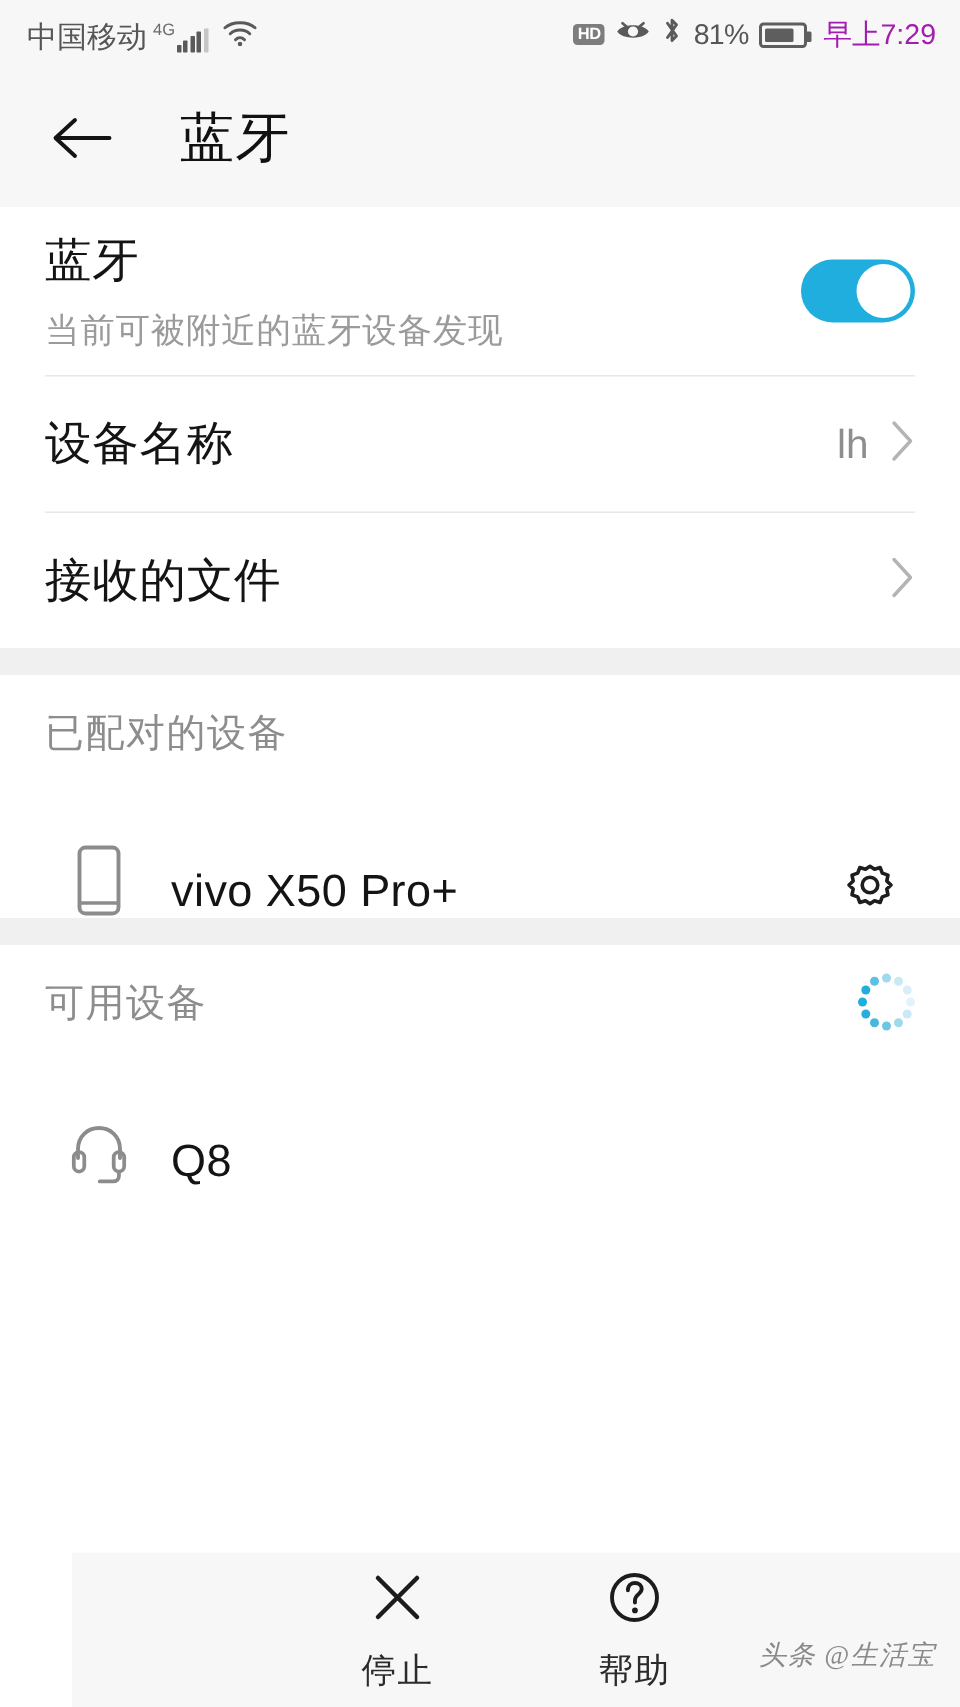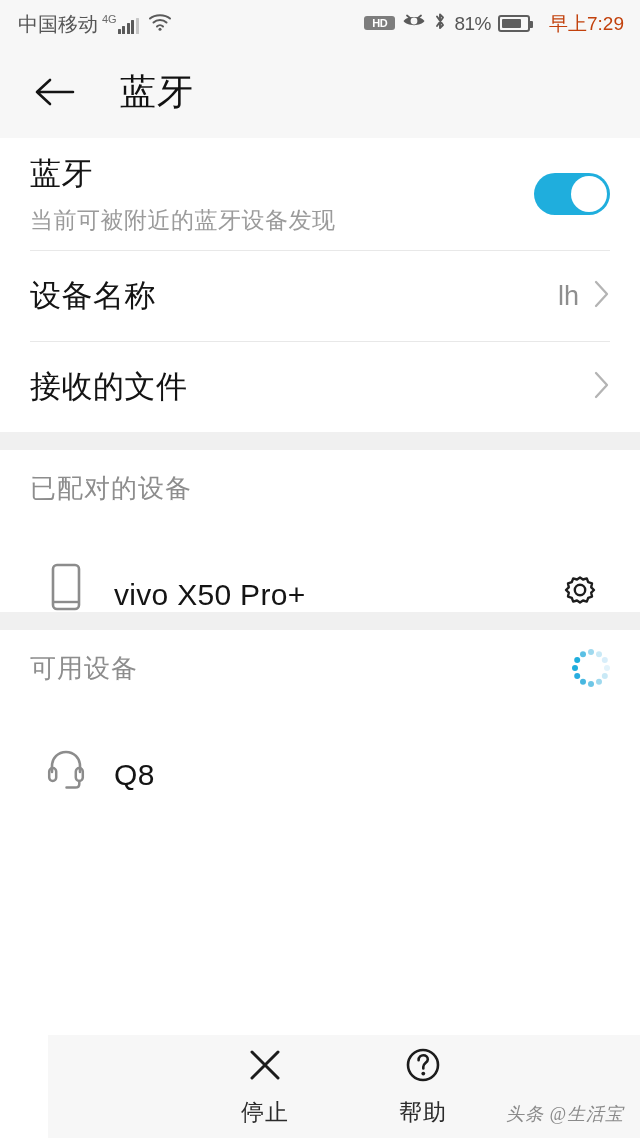--- a/index.html
+++ b/index.html
@@ -28,33 +28,33 @@
   .bars i:nth-child(1){height:5px;}
   .bars i:nth-child(2){height:8px;}
   .bars i:nth-child(3){height:11px;}
   .bars i:nth-child(4){height:14px;}
   .bars i:nth-child(5){height:16px;background:#c6c6c6;}
   .wifi { margin-left:5px; position:relative; top:1px; }
 
   .sb-right { display:flex; align-items:center; gap:7px; }
   .hd-badge {
     font-size:11px; font-weight:bold; color:#ffffff; background:#7d7d7d;
-    border-radius:3px; padding:1px 8px; line-height:1.1; letter-spacing:-.3px;
+    border-radius:3px; padding:1px 3px; line-height:1.1; letter-spacing:-.3px;
   }
   .batt-text { font-size:19px; color:#565656; line-height:1; letter-spacing:-.5px; }
   .batt-shell {
     width:32px; height:17px; border:2px solid #5e5e5e; border-radius:3px;
     position:relative; display:flex; align-items:center; padding:2px;
   }
   .batt-shell::after {
     content:""; position:absolute; right:-5px; top:4px; width:3px; height:7px;
     background:#5e5e5e; border-radius:0 1px 1px 0;
   }
   .batt-fill { height:100%; width:81%; background:#5e5e5e; border-radius:1px; }
-  .clock { font-size:19px; color:#c2410c; line-height:1; margin-left:12px; }
+  .clock { font-size:19px; color:#a21caf; line-height:1; margin-left:4px; }
 
   
   .header {
     height:92px; flex:0 0 92px; background:#f7f7f7;
     display:flex; align-items:center; padding-left:32px; gap:44px;
   }
   .back-btn { width:44px; height:44px; display:flex; align-items:center; justify-content:center; cursor:pointer; }
   .page-title { font-size:36px; color:#111; letter-spacing:1px; }
 
   
@@ -112,21 +112,21 @@
   
   .bottombar {
     height:103px; flex:0 0 103px; background:#f7f7f7;
     display:flex; align-items:center; justify-content:center; gap:110px;
     position:relative;
     margin-left:48px;
   }
   .bb-item { display:flex; flex-direction:column; align-items:center; gap:8px; cursor:pointer; }
   .bb-label { font-size:23px; color:#2b2b2b; letter-spacing:1px; }
   .watermark {
-    position:absolute; right:16px; bottom:12px;
+    position:absolute; right:16px; bottom:23px;
     font-size:18px; color:#8a8a8a; font-style:italic; letter-spacing:1px;
     font-family:"Liberation Serif","DejaVu Serif",serif;
   }
 </style>
 </head>
 <body>
 
 <div class="screen">
 
   <div class="statusbar">

